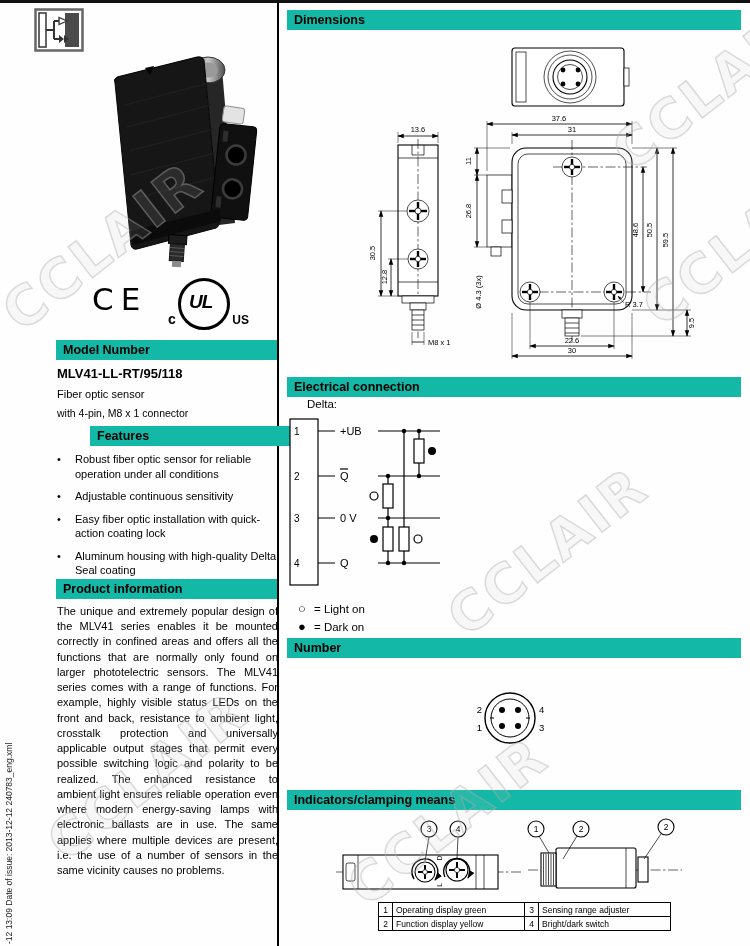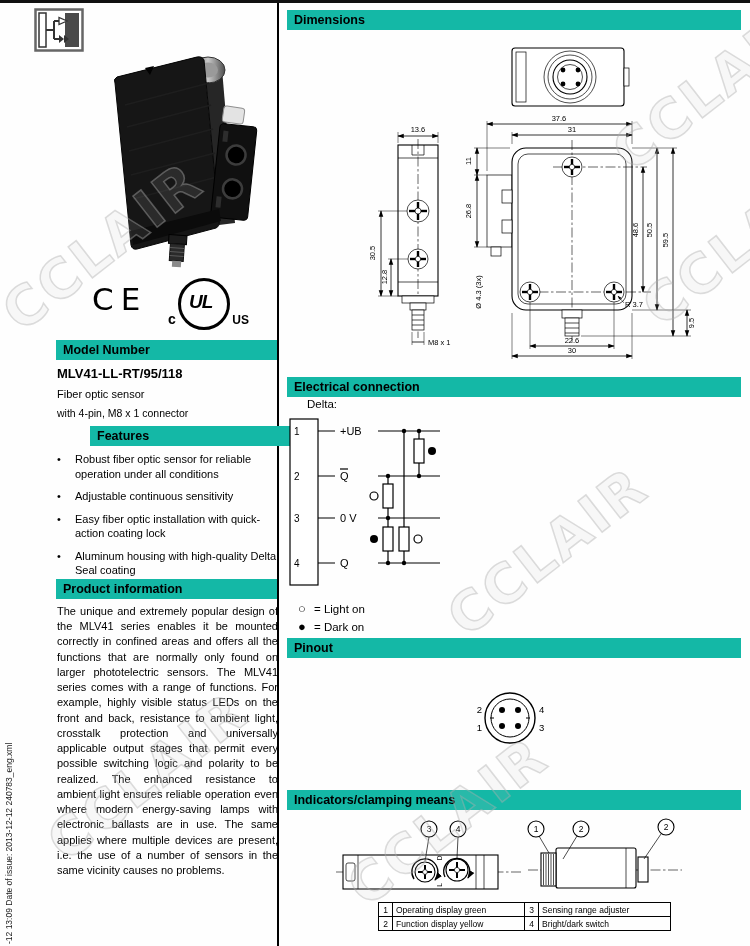--- a/index.html
+++ b/index.html
@@ -294,21 +294,21 @@
     <circle cx="103" cy="126" r="2.2"></circle>
     <circle cx="103" cy="171" r="2.2"></circle>
       <circle cx="119" cy="171" r="2.2"></circle>
   </svg>
 
   <div class="legend">
     <div class="legend-row"><span class="sym">○</span><span>= Light on</span></div>
     <div class="legend-row"><span class="sym">●</span><span>= Dark on</span></div>
   </div>
 
-  <div class="hdr right" style="top:638px;">Pinout</div>
+  <div class="hdr right" style="top:638px;">Number</div>
 
   <svg style="position:absolute;left:448px;top:682px;" width="130" height="75" viewBox="0 0 130 75">
     <circle cx="62" cy="36" r="25" fill="#fff" stroke="#000" stroke-width="1.4"></circle>
     <circle cx="62" cy="36" r="19" fill="none" stroke="#000" stroke-width="1"></circle>
     <line x1="42" y1="36" x2="46" y2="36" stroke="#000" stroke-width="1"></line>
     <line x1="78" y1="36" x2="82" y2="36" stroke="#000" stroke-width="1"></line>
     <circle cx="54" cy="28" r="3"></circle>
       <circle cx="70" cy="28" r="3"></circle>
     <circle cx="54" cy="44" r="3"></circle>
       <circle cx="70" cy="44" r="3"></circle>

